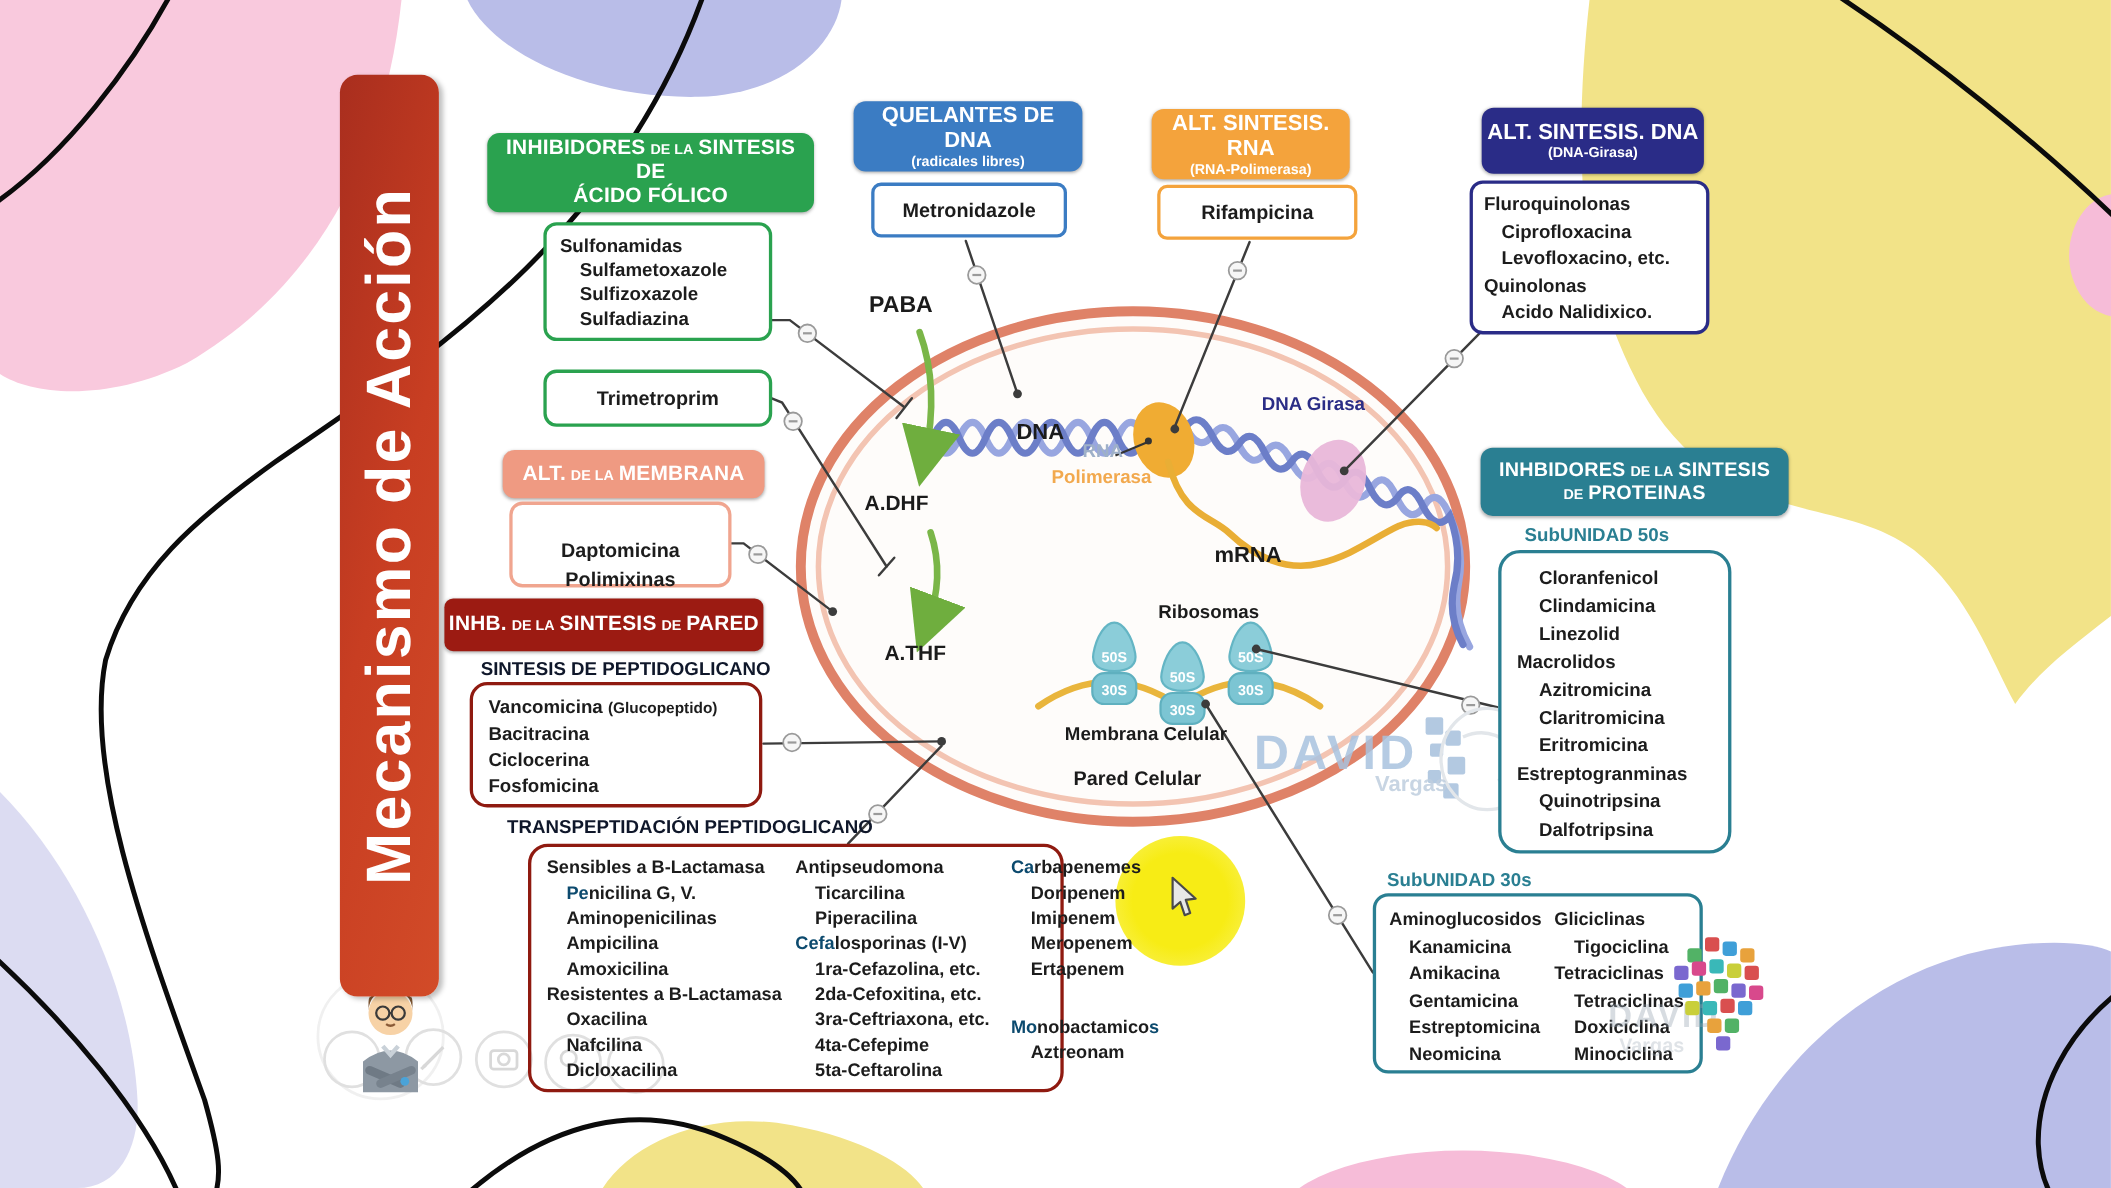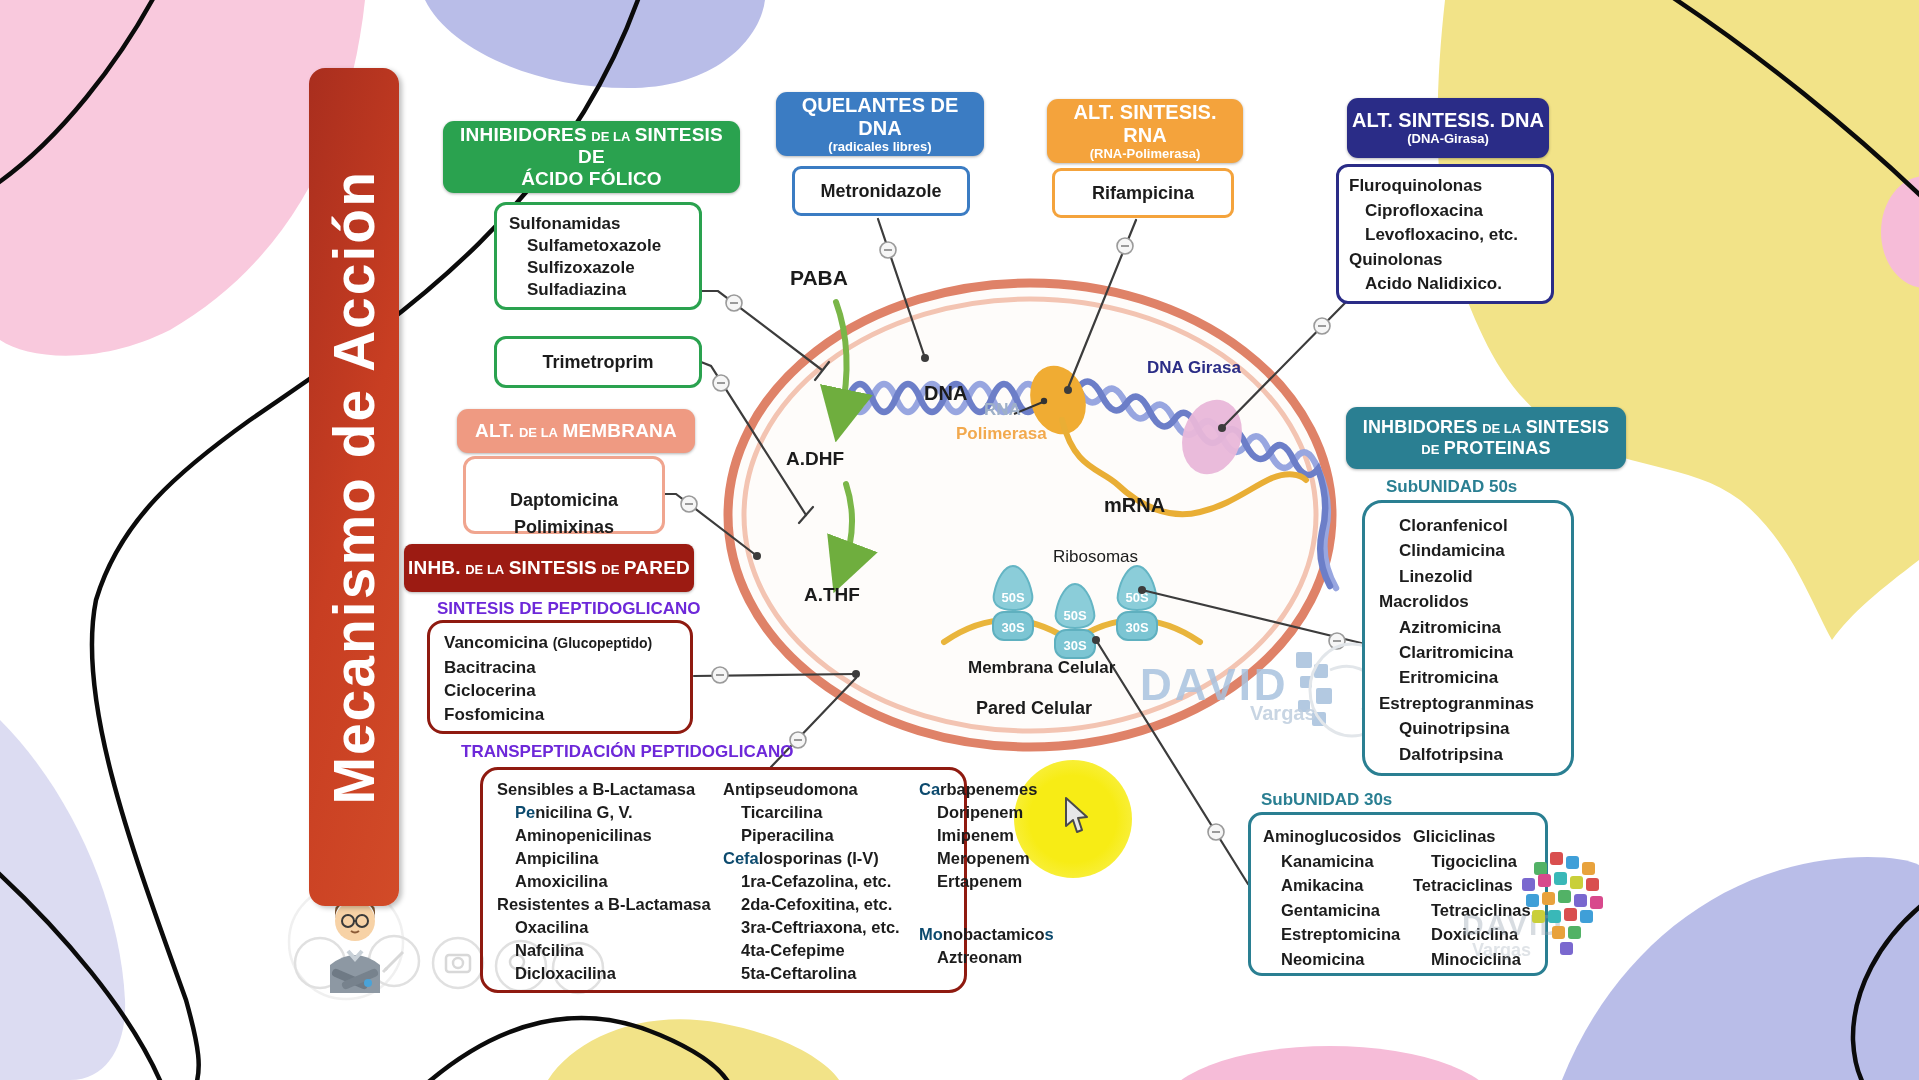--- a/index.html
+++ b/index.html
@@ -57,21 +57,21 @@
   #sub50-box div{font-size:17px;line-height:25.4px}
   #sub50-box .ind{padding-left:20px}
   #sub30-box{left:1248px;top:812px;width:300px;height:164px;border:3px solid #2a7f92;border-radius:14px}
   .s30{position:absolute;top:9px}
   .s30 div{font-size:16.5px;line-height:24.6px}
   #s30a{left:12px;width:150px}
   #s30b{left:162px;width:134px}
 
   
   .lbl{position:absolute;font-weight:800;color:#1b1b1b;z-index:3;white-space:nowrap}
-  .dkred{color:#6d28d9}
+  .dkred{color:#0f172a}
   .tealtx{color:#2a7f92}
 
   
   #spot{position:absolute;left:1014px;top:760px;width:118px;height:118px;border-radius:50%;z-index:1;
     background:radial-gradient(circle,#f7ec15 52%,rgba(247,236,21,.85) 72%,rgba(247,236,21,0) 100%)}
 
   
   #wm-david{position:absolute;left:1140px;top:660px;z-index:3;font-size:44px;font-weight:800;letter-spacing:3px;color:rgba(168,194,222,.85)}
   #wm-vargas{position:absolute;left:1250px;top:702px;z-index:3;font-size:20px;font-weight:700;color:rgba(190,206,222,.85)}
   #wm-faint1{position:absolute;left:1462px;top:908px;z-index:3;font-size:30px;font-weight:800;letter-spacing:2px;color:rgba(150,162,176,.38)}
@@ -327,21 +327,21 @@
       <div class="ind">Sulfadiazina</div>
     </div>
   <div class="box" id="trime-box">Trimetroprim</div>
 
   <div class="hdr" style="left:776px;top:92px;width:208px;height:64px;background:#3b7cc3">
     <div class="t">QUELANTES DE DNA</div>
     <div class="sub">(radicales libres)</div>
   </div>
   <div class="box" id="metro-box">Metronidazole</div>
 
-  <div class="hdr" style="left:1047px;top:99px;width:196px;height:64px;background:#f4a33c">
+  <div class="hdr" style="left:1047px;top:99px;width:180px;height:64px;background:#f4a33c">
     <div class="t">ALT. SINTESIS. RNA</div>
     <div class="sub">(RNA-Polimerasa)</div>
   </div>
   <div class="box" id="rifam-box">Rifampicina</div>
 
   <div class="hdr" style="left:1347px;top:98px;width:202px;height:60px;background:#2a2c87">
     <div class="t">ALT. SINTESIS. DNA</div>
     <div class="sub">(DNA-Girasa)</div>
   </div>
   <div class="box lst" id="fluro-box">
@@ -444,21 +444,21 @@
   </div>
 
   <div class="lbl" style="left:790px;top:266px;font-size:21px">PABA</div>
   <div class="lbl" style="left:786px;top:448px;font-size:19px">A.DHF</div>
   <div class="lbl" style="left:804px;top:584px;font-size:19px">A.THF</div>
   <div class="lbl" style="left:924px;top:382px;font-size:20px">DNA</div>
   <div class="lbl" style="left:984px;top:400px;font-size:17px;color:#9eb0c8">RNA</div>
   <div class="lbl" style="left:956px;top:424px;font-size:17px;color:#f2a94e">Polimerasa</div>
   <div class="lbl" style="left:1147px;top:358px;font-size:17px;color:#2b2d86">DNA Girasa</div>
   <div class="lbl" style="left:1104px;top:494px;font-size:20px">mRNA</div>
-  <div class="lbl" style="left:1053px;top:547px;font-size:17px;font-weight:400">Ribosomas</div>
+  <div class="lbl" style="left:1053px;top:547px;font-size:17px;font-weight:700">Ribosomas</div>
   <div class="lbl" style="left:968px;top:658px;font-size:17px;font-weight:700">Membrana Celular</div>
   <div class="lbl" style="left:976px;top:698px;font-size:18px">Pared Celular</div>
 
   <div id="wm-david">DAVID</div>
   <div id="wm-vargas">Vargas</div>
   <div id="wm-faint1">DAVID</div>
   <div id="wm-faint2">Vargas</div>
 
   <svg class="layer z10" width="1919" height="1080">
     <path d="M1066,798 L1066,826 L1073,820 L1077,832 L1082,830 L1078,818 L1087,817 Z" fill="#e7e7e7" stroke="#4a4a4a" stroke-width="2" stroke-linejoin="round"></path>

